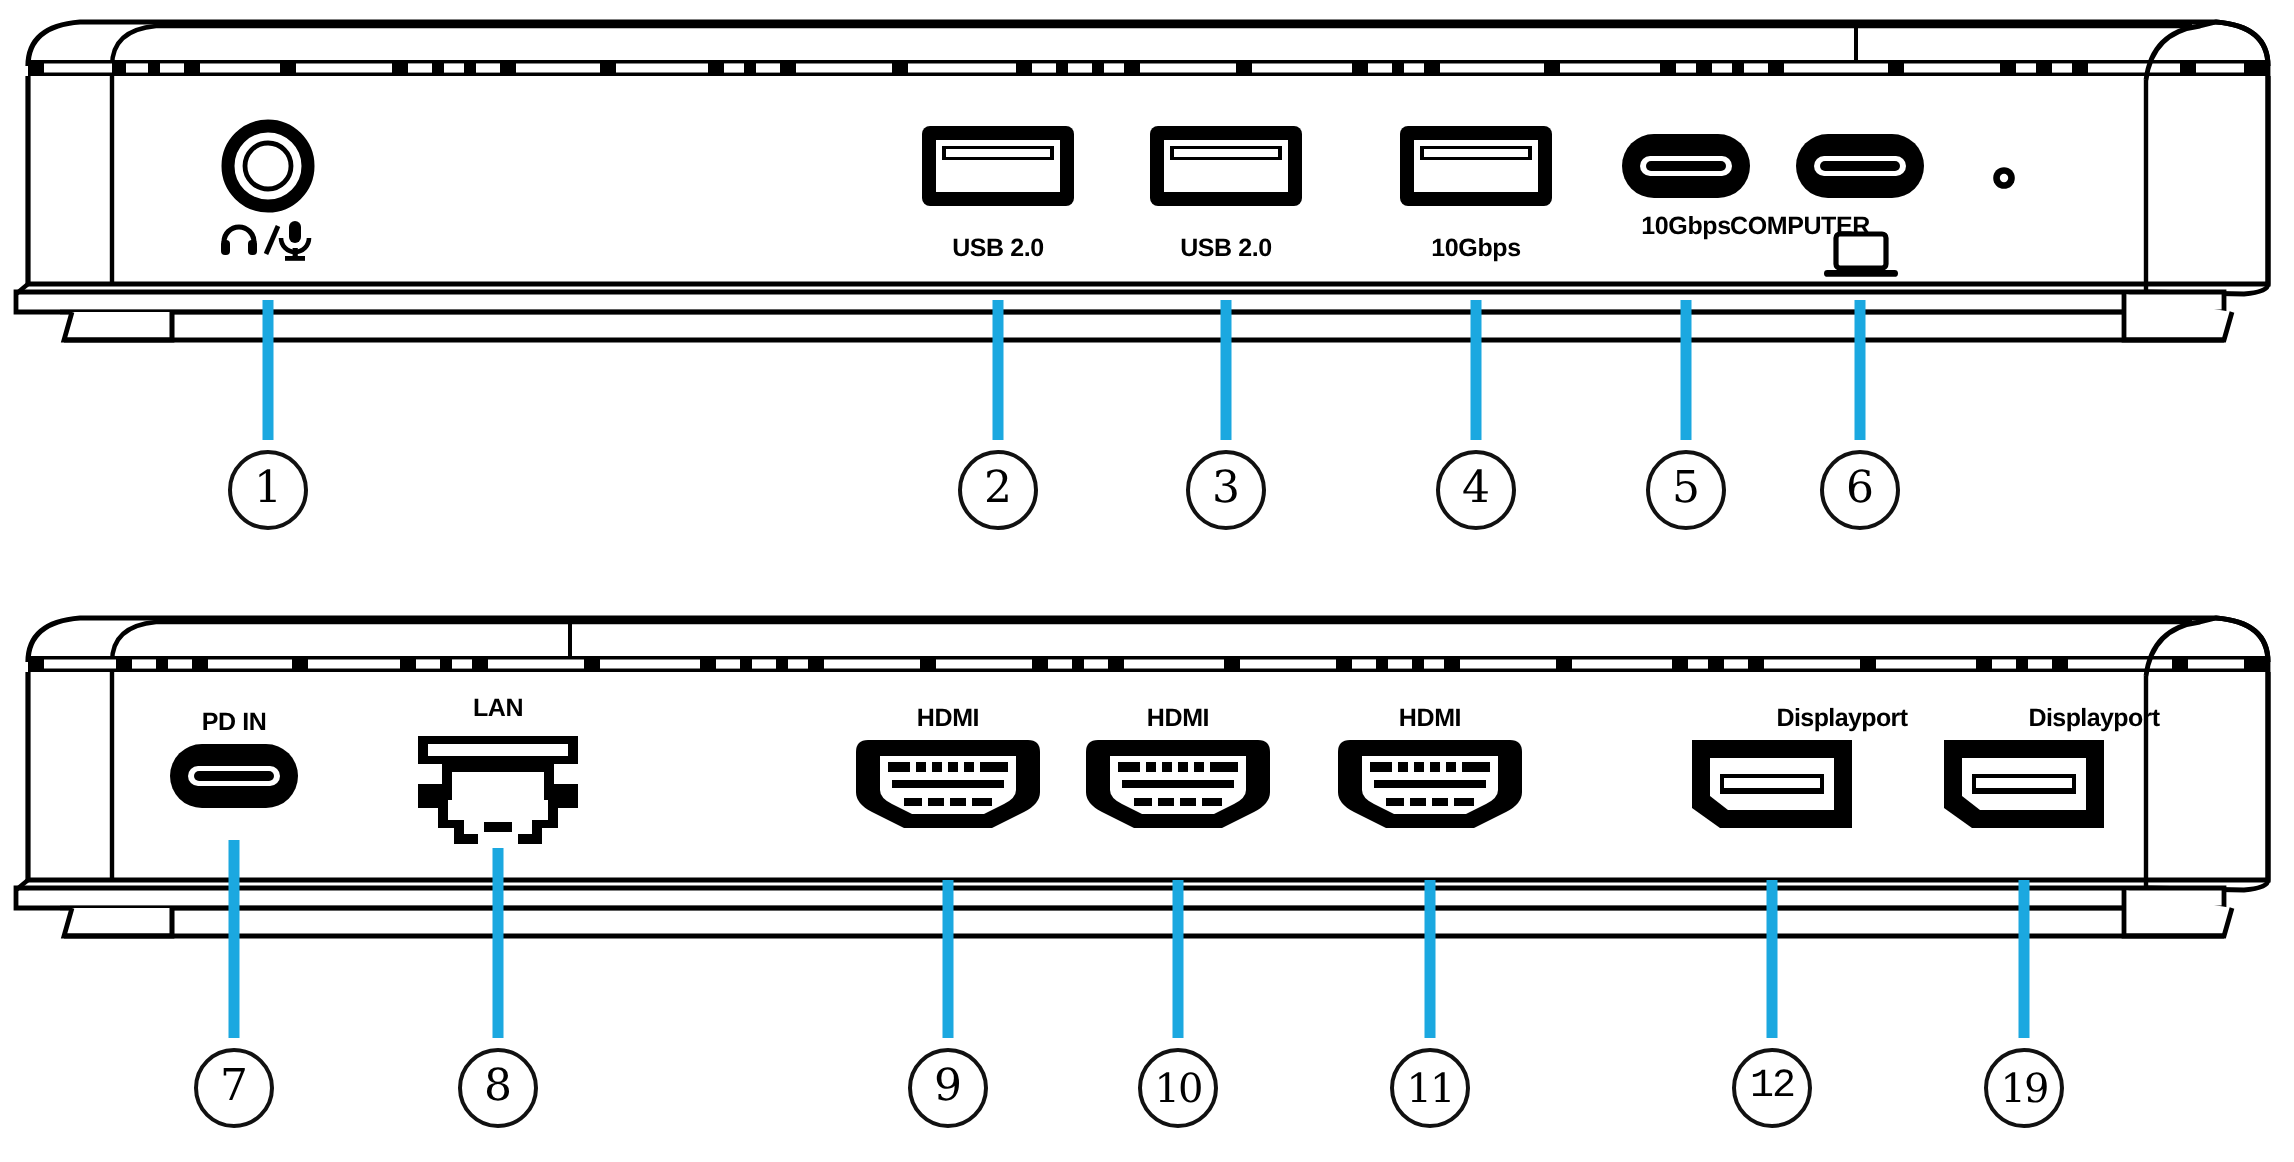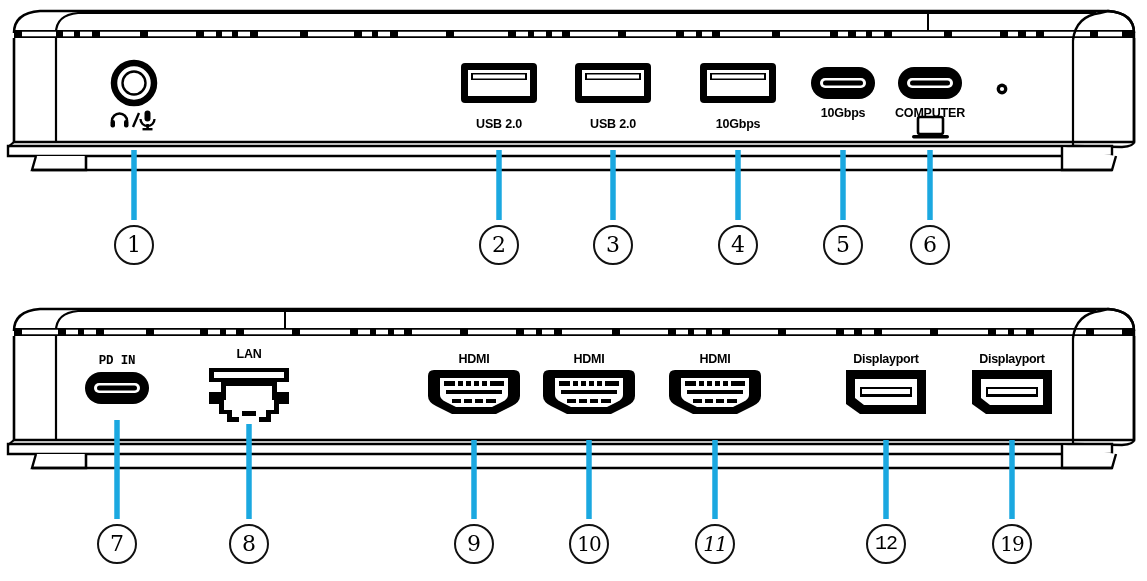--- a/index.html
+++ b/index.html
@@ -17,21 +17,21 @@
     position:absolute;
     font-weight:bold;
     font-size:12.5px;
     letter-spacing:-0.2px;
     white-space:nowrap;
     text-align:center;
     transform:translateX(-50%);
     line-height:1;
     color:#000;
   }
-  .port-label.dp{font-weight:bold;font-size:12.5px;letter-spacing:-0.3px;}
+  .port-label.dp{font-weight:bold;font-size:12.5px;letter-spacing:-0.3px;margin-left:35px;}
 
   
   .callout{
     position:absolute;
     width:40px;height:40px;
     transform:translateX(-50%);
     border:2px solid #111;
     border-radius:50%;
     box-sizing:border-box;
     display:flex;align-items:center;justify-content:center;
@@ -344,25 +344,25 @@
     <path d="M886 440 L886 519"></path>
     <path d="M1012 440 L1012 519"></path>
   </g>
 </svg>
 
 <div>
   <div class="port-label" style="left:499px;top:118px;">USB 2.0</div>
   <div class="port-label" style="left:613px;top:118px;">USB 2.0</div>
   <div class="port-label" style="left:738px;top:118px;">10Gbps</div>
   <div class="port-label" style="left:843px;top:107px;">10Gbps</div>
-  <div class="port-label" style="left:930px;top:107px;">COMPUTER</div>
+  <div class="port-label" style="left:900px;top:107px;">COMPUTER</div>
 </div>
 
 <div>
-  <div class="port-label" style="left:117px;top:355px;font-family:Liberation Mono, monospace;">PD IN</div>
+  <div class="port-label" style="left:117px;top:355px;">PD IN</div>
   <div class="port-label" style="left:249px;top:348px;">LAN</div>
   <div class="port-label" style="left:474px;top:353px;">HDMI</div>
   <div class="port-label" style="left:589px;top:353px;">HDMI</div>
   <div class="port-label" style="left:715px;top:353px;">HDMI</div>
   <div class="port-label dp" style="left:886px;top:353px;">Displayport</div>
   <div class="port-label dp" style="left:1012px;top:353px;">Displayport</div>
 </div>
 
 <div>
   <div class="callout" style="left:134px;top:225px;">1</div>
@@ -371,16 +371,16 @@
   <div class="callout" style="left:738px;top:225px;">4</div>
   <div class="callout" style="left:843px;top:225px;">5</div>
   <div class="callout" style="left:930px;top:225px;">6</div>
 </div>
 
 <div>
   <div class="callout" style="left:117px;top:524px;">7</div>
   <div class="callout" style="left:249px;top:524px;">8</div>
   <div class="callout" style="left:474px;top:524px;">9</div>
   <div class="callout two-digit" style="left:589px;top:524px;">10</div>
-  <div class="callout two-digit" style="left:715px;top:524px;font-style:italic;">11</div>
+  <div class="callout two-digit" style="left:715px;top:524px;">11</div>
   <div class="callout two-digit" style="left:886px;top:524px;font-family:Liberation Mono, monospace;">12</div>
   <div class="callout two-digit" style="left:1012px;top:524px;">19</div>
 </div>
 
 </body></html>

